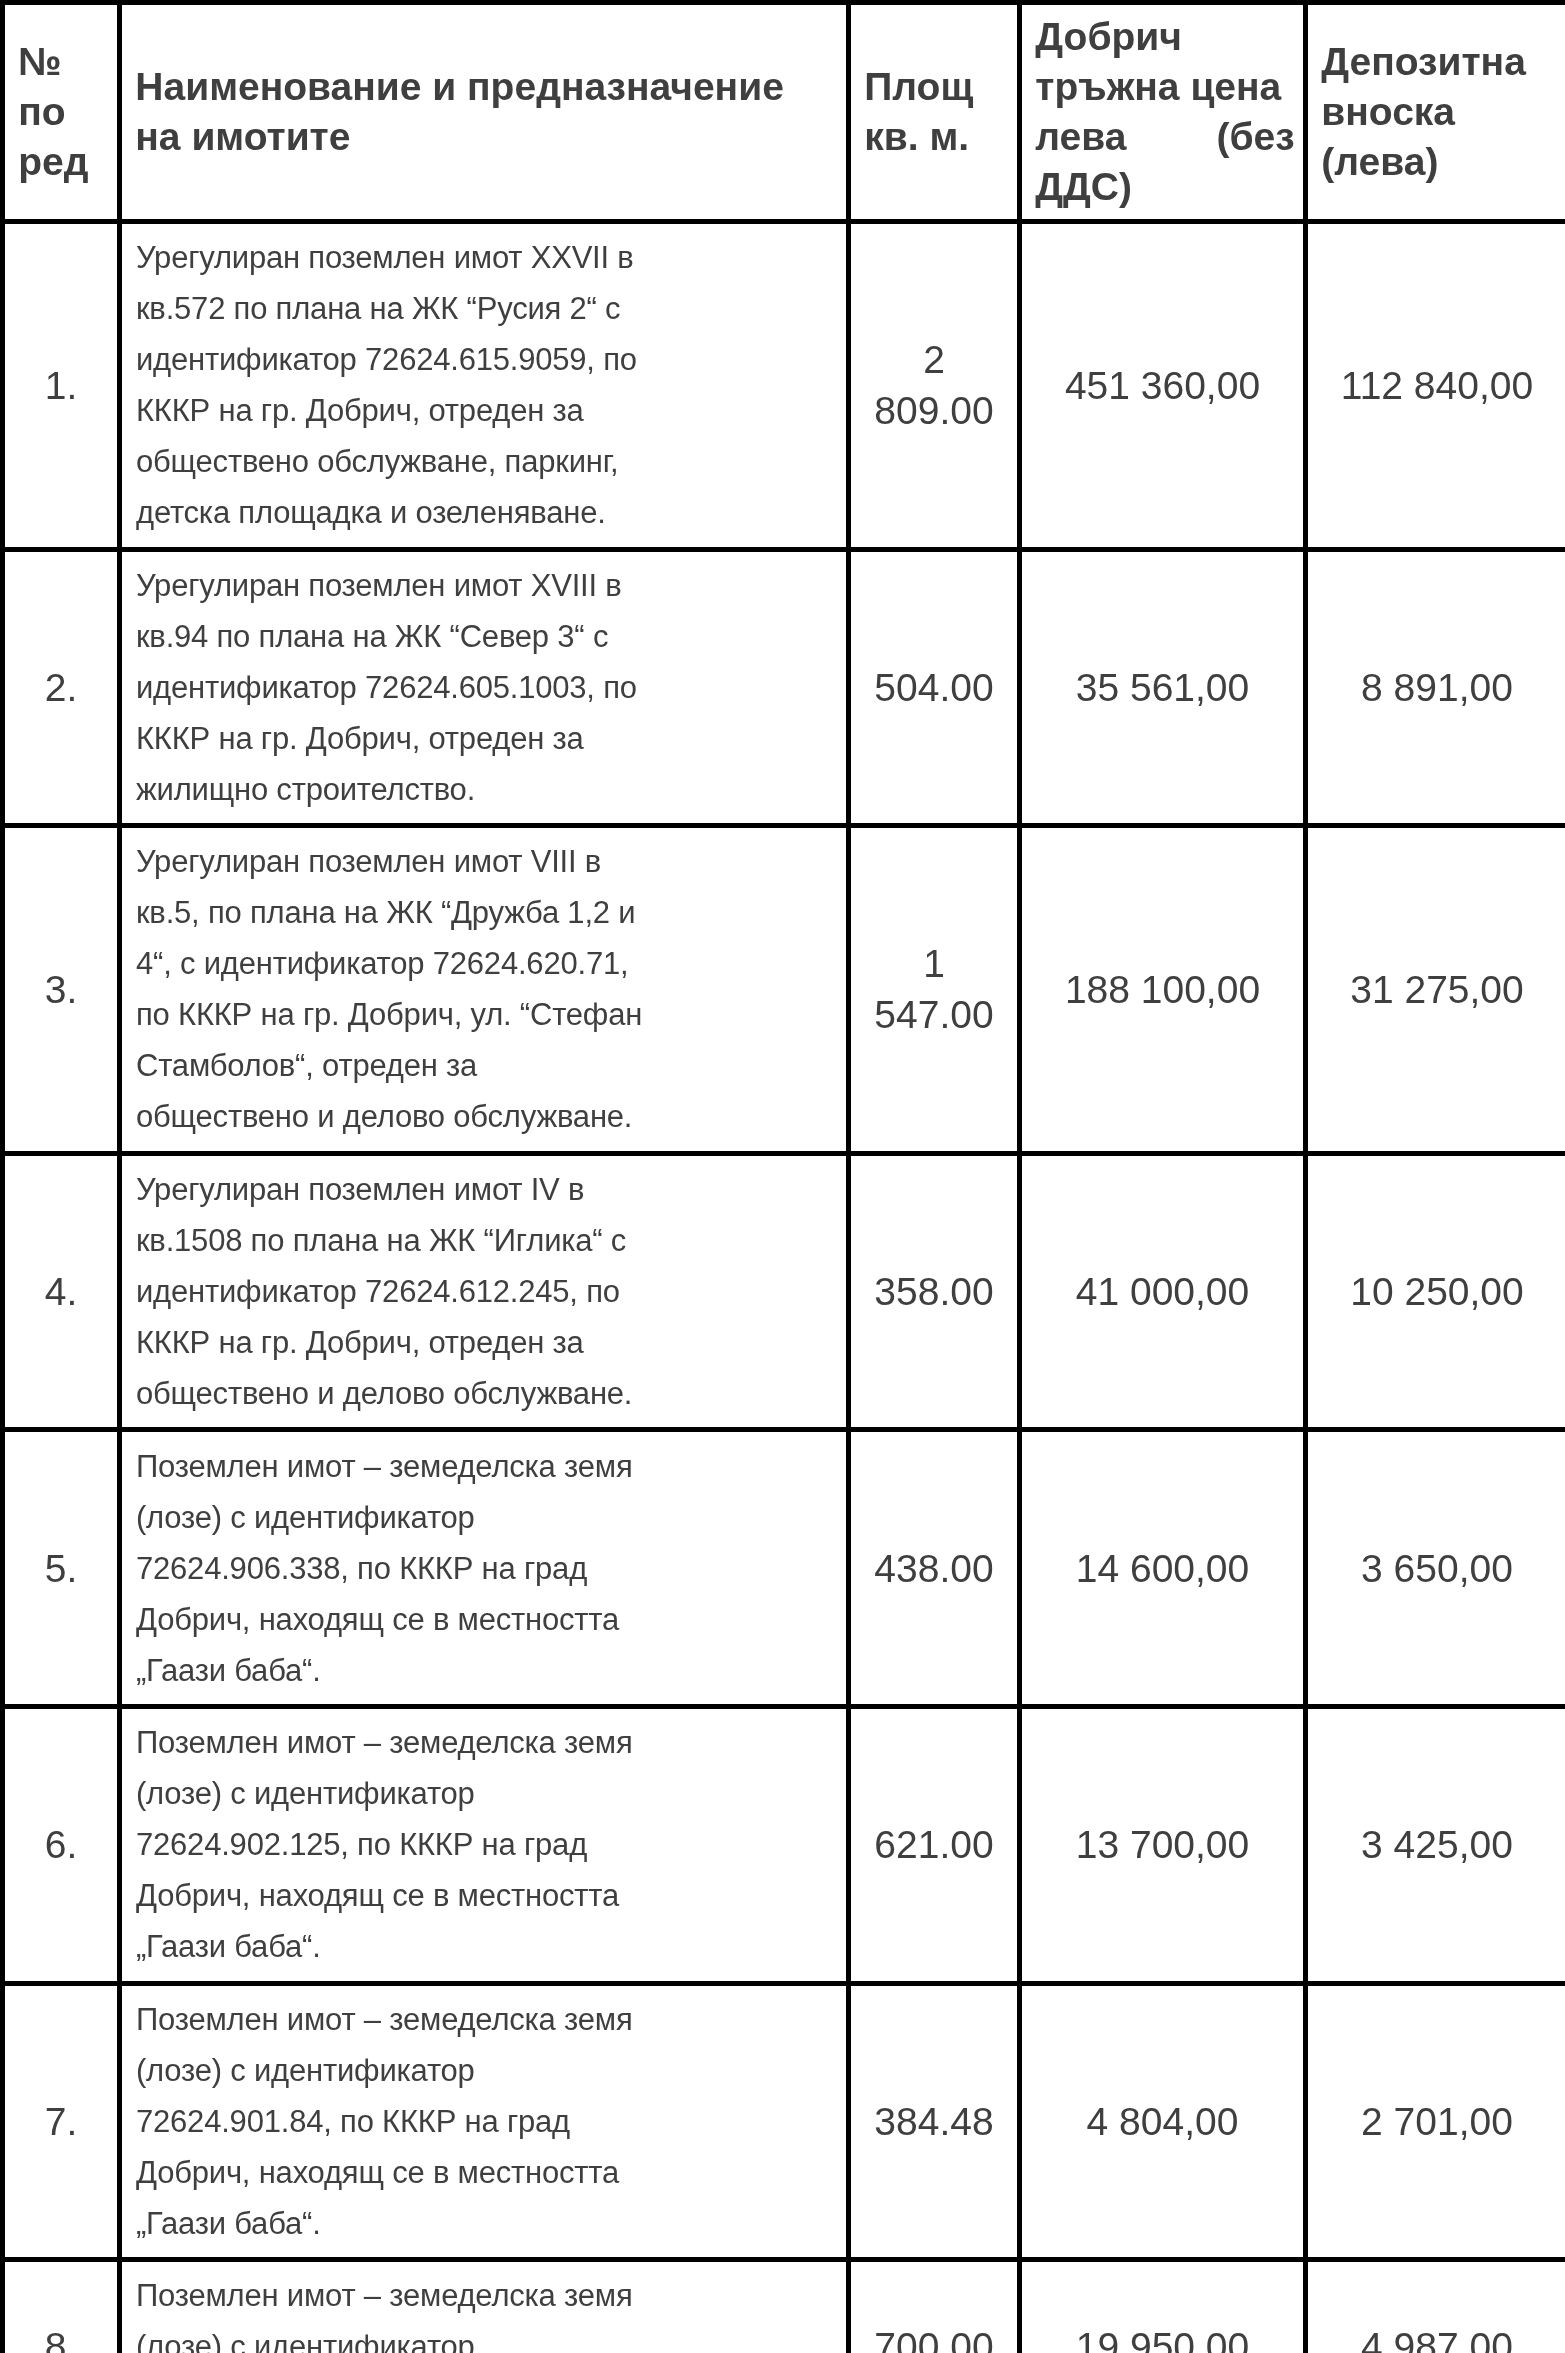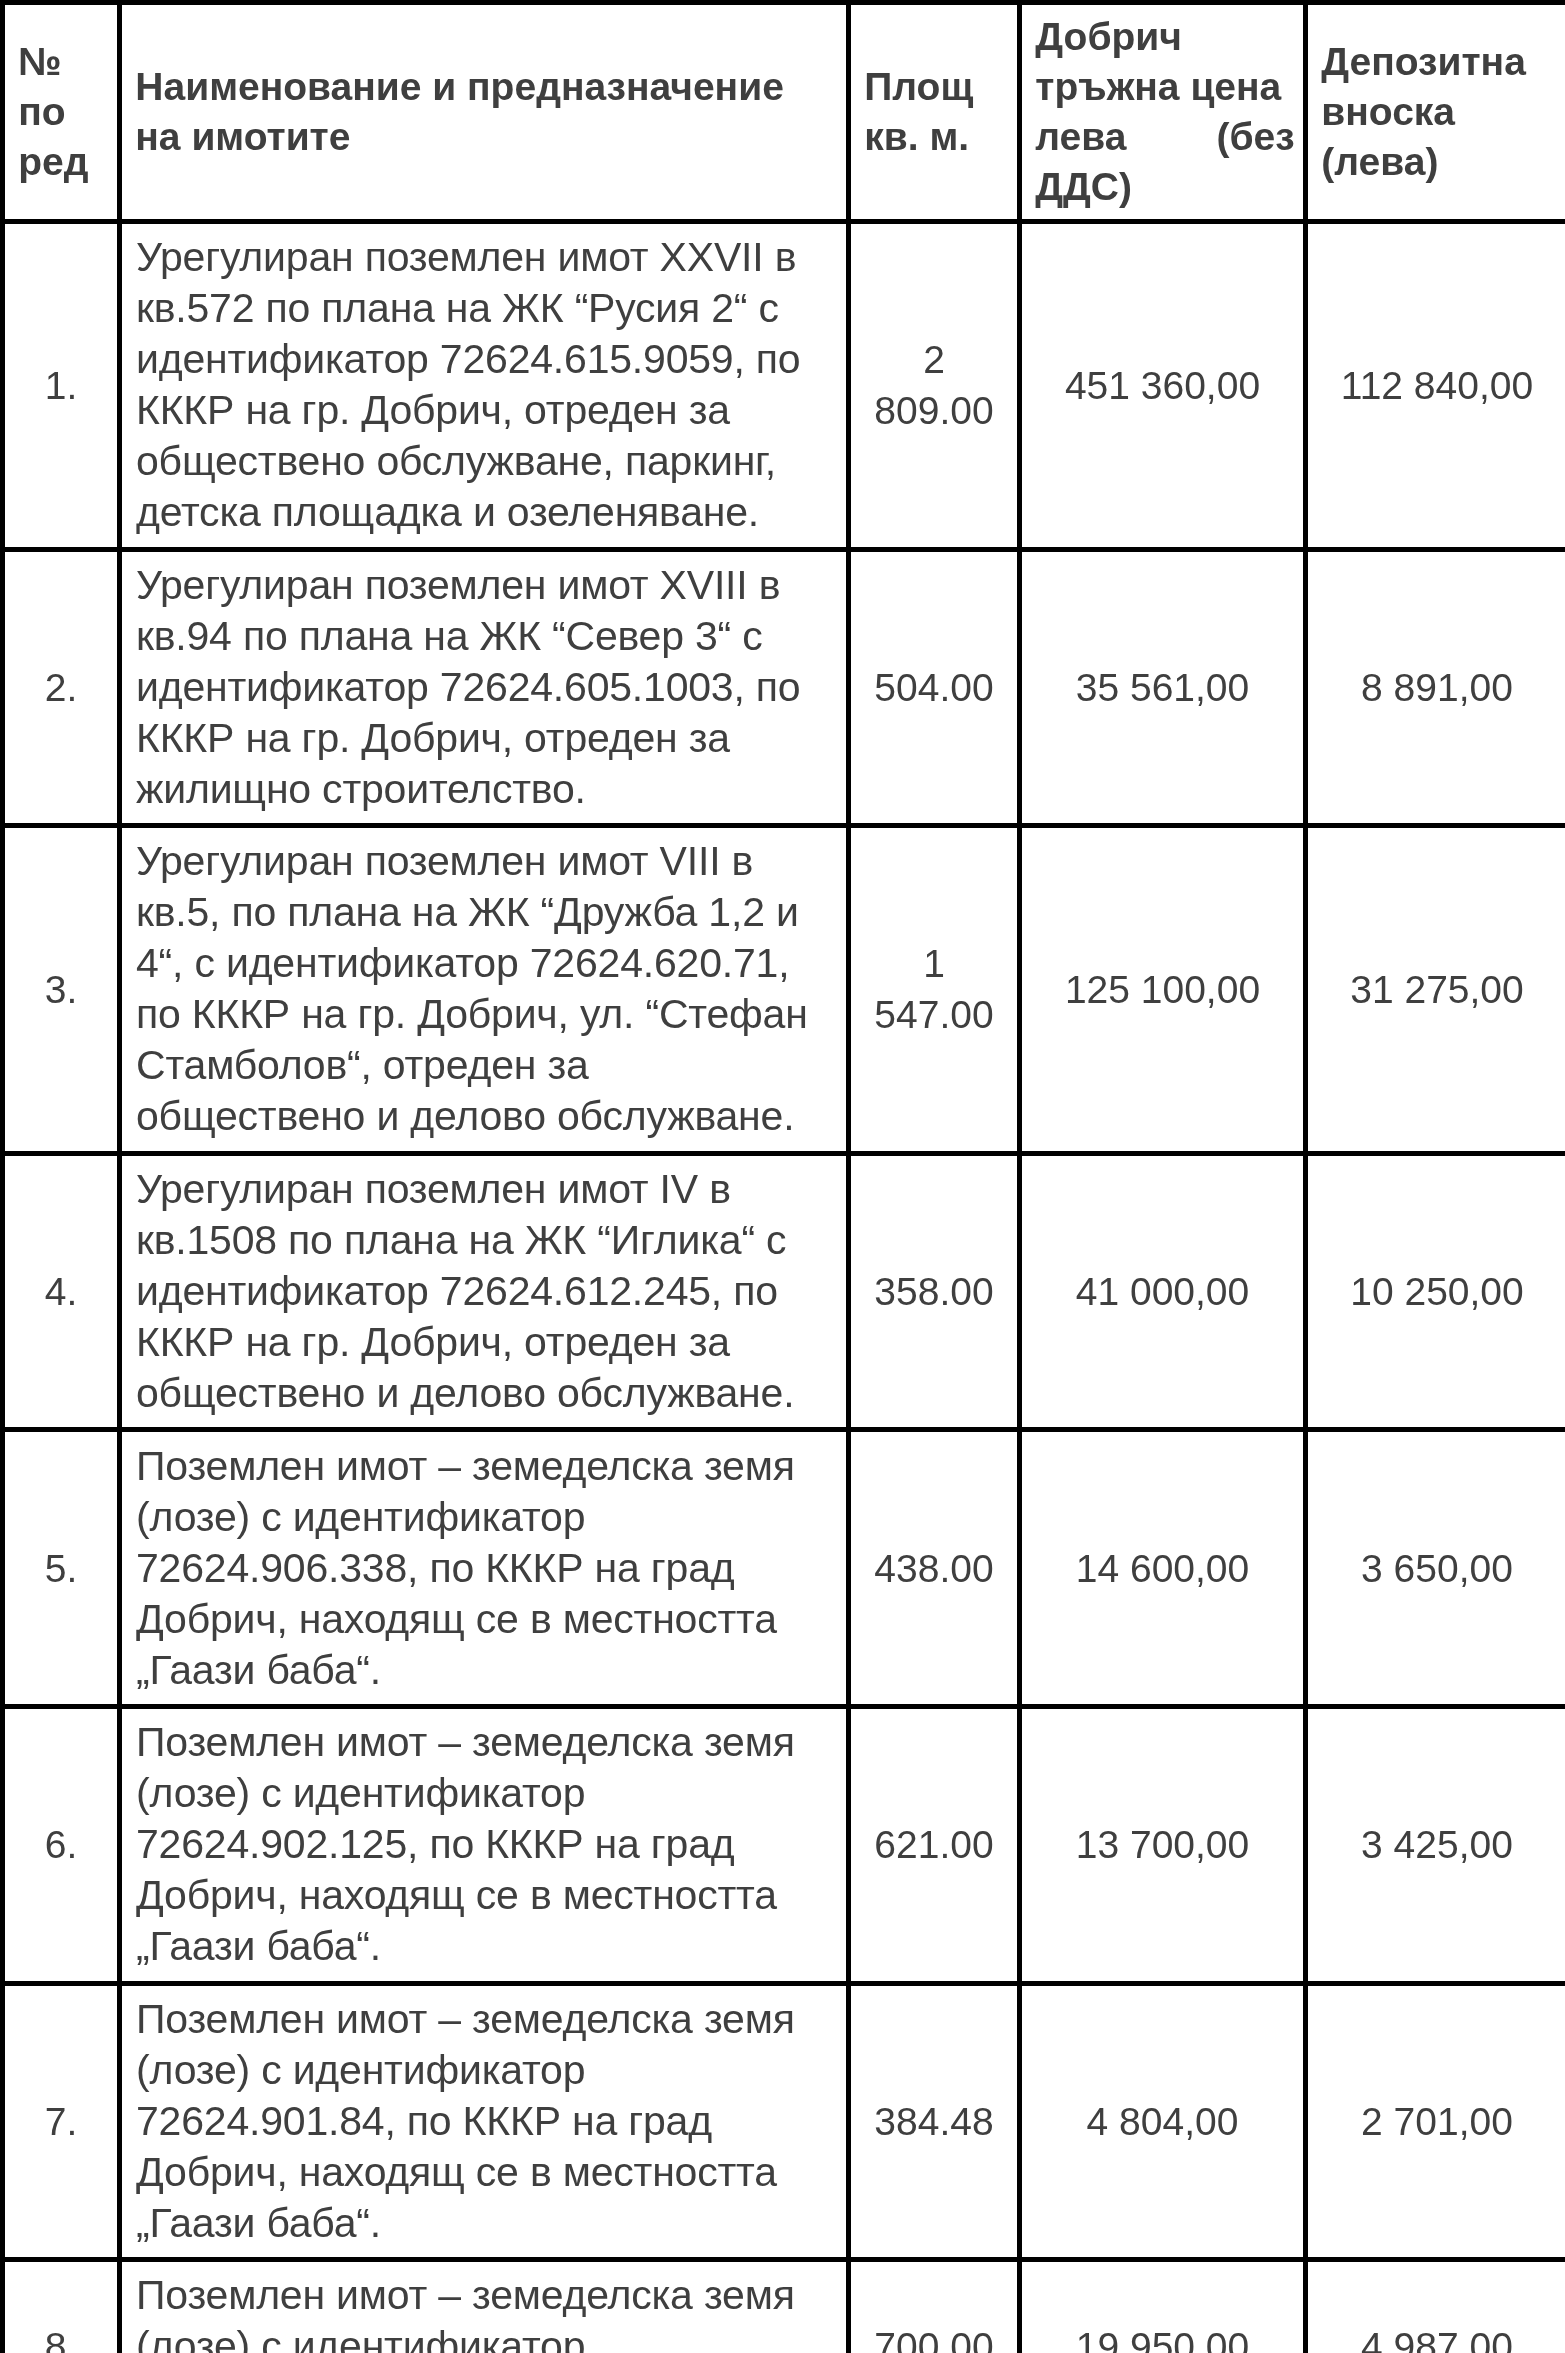--- a/index.html
+++ b/index.html
@@ -41,21 +41,21 @@
   .pre { white-space: pre-line; }
   th.price-h { padding-right: 11.6px; }
   .jline { display: flex; justify-content: space-between; text-align: right; }
   
   td.num {
     text-align: center;
     font-size: 39px;
     line-height: 51px;
   }
   td.desc {
-    font-size: 41px;
+    font-size: 31px;
     line-height: 51px;
     text-align: left;
     padding: 8.3px 6.6px 8.3px 14px;
     white-space: pre-line;
     letter-spacing: -0.2px;
   }
   td.val {
     text-align: center;
     font-size: 39px;
     line-height: 51px;
@@ -143,21 +143,21 @@
       <tr class="r3">
         <td class="num">3.</td>
         <td class="desc">Урегулиран поземлен имот VIII в
 кв.5, по плана на ЖК “Дружба 1,2 и
 4“, с идентификатор 72624.620.71,
 по КККР на гр. Добрич, ул. “Стефан
 Стамболов“, отреден за
 обществено и делово обслужване.</td>
         <td class="val">1
 547.00</td>
-        <td class="val">125 100,00</td>
+        <td class="val">188 100,00</td>
         <td class="val">31 275,00</td>
       </tr>
       <tr class="r4">
         <td class="num">4.</td>
         <td class="desc">Урегулиран поземлен имот IV в
 кв.1508 по плана на ЖК “Иглика“ с
 идентификатор 72624.612.245, по
 КККР на гр. Добрич, отреден за
 обществено и делово обслужване.</td>
         <td class="val">358.00</td>

